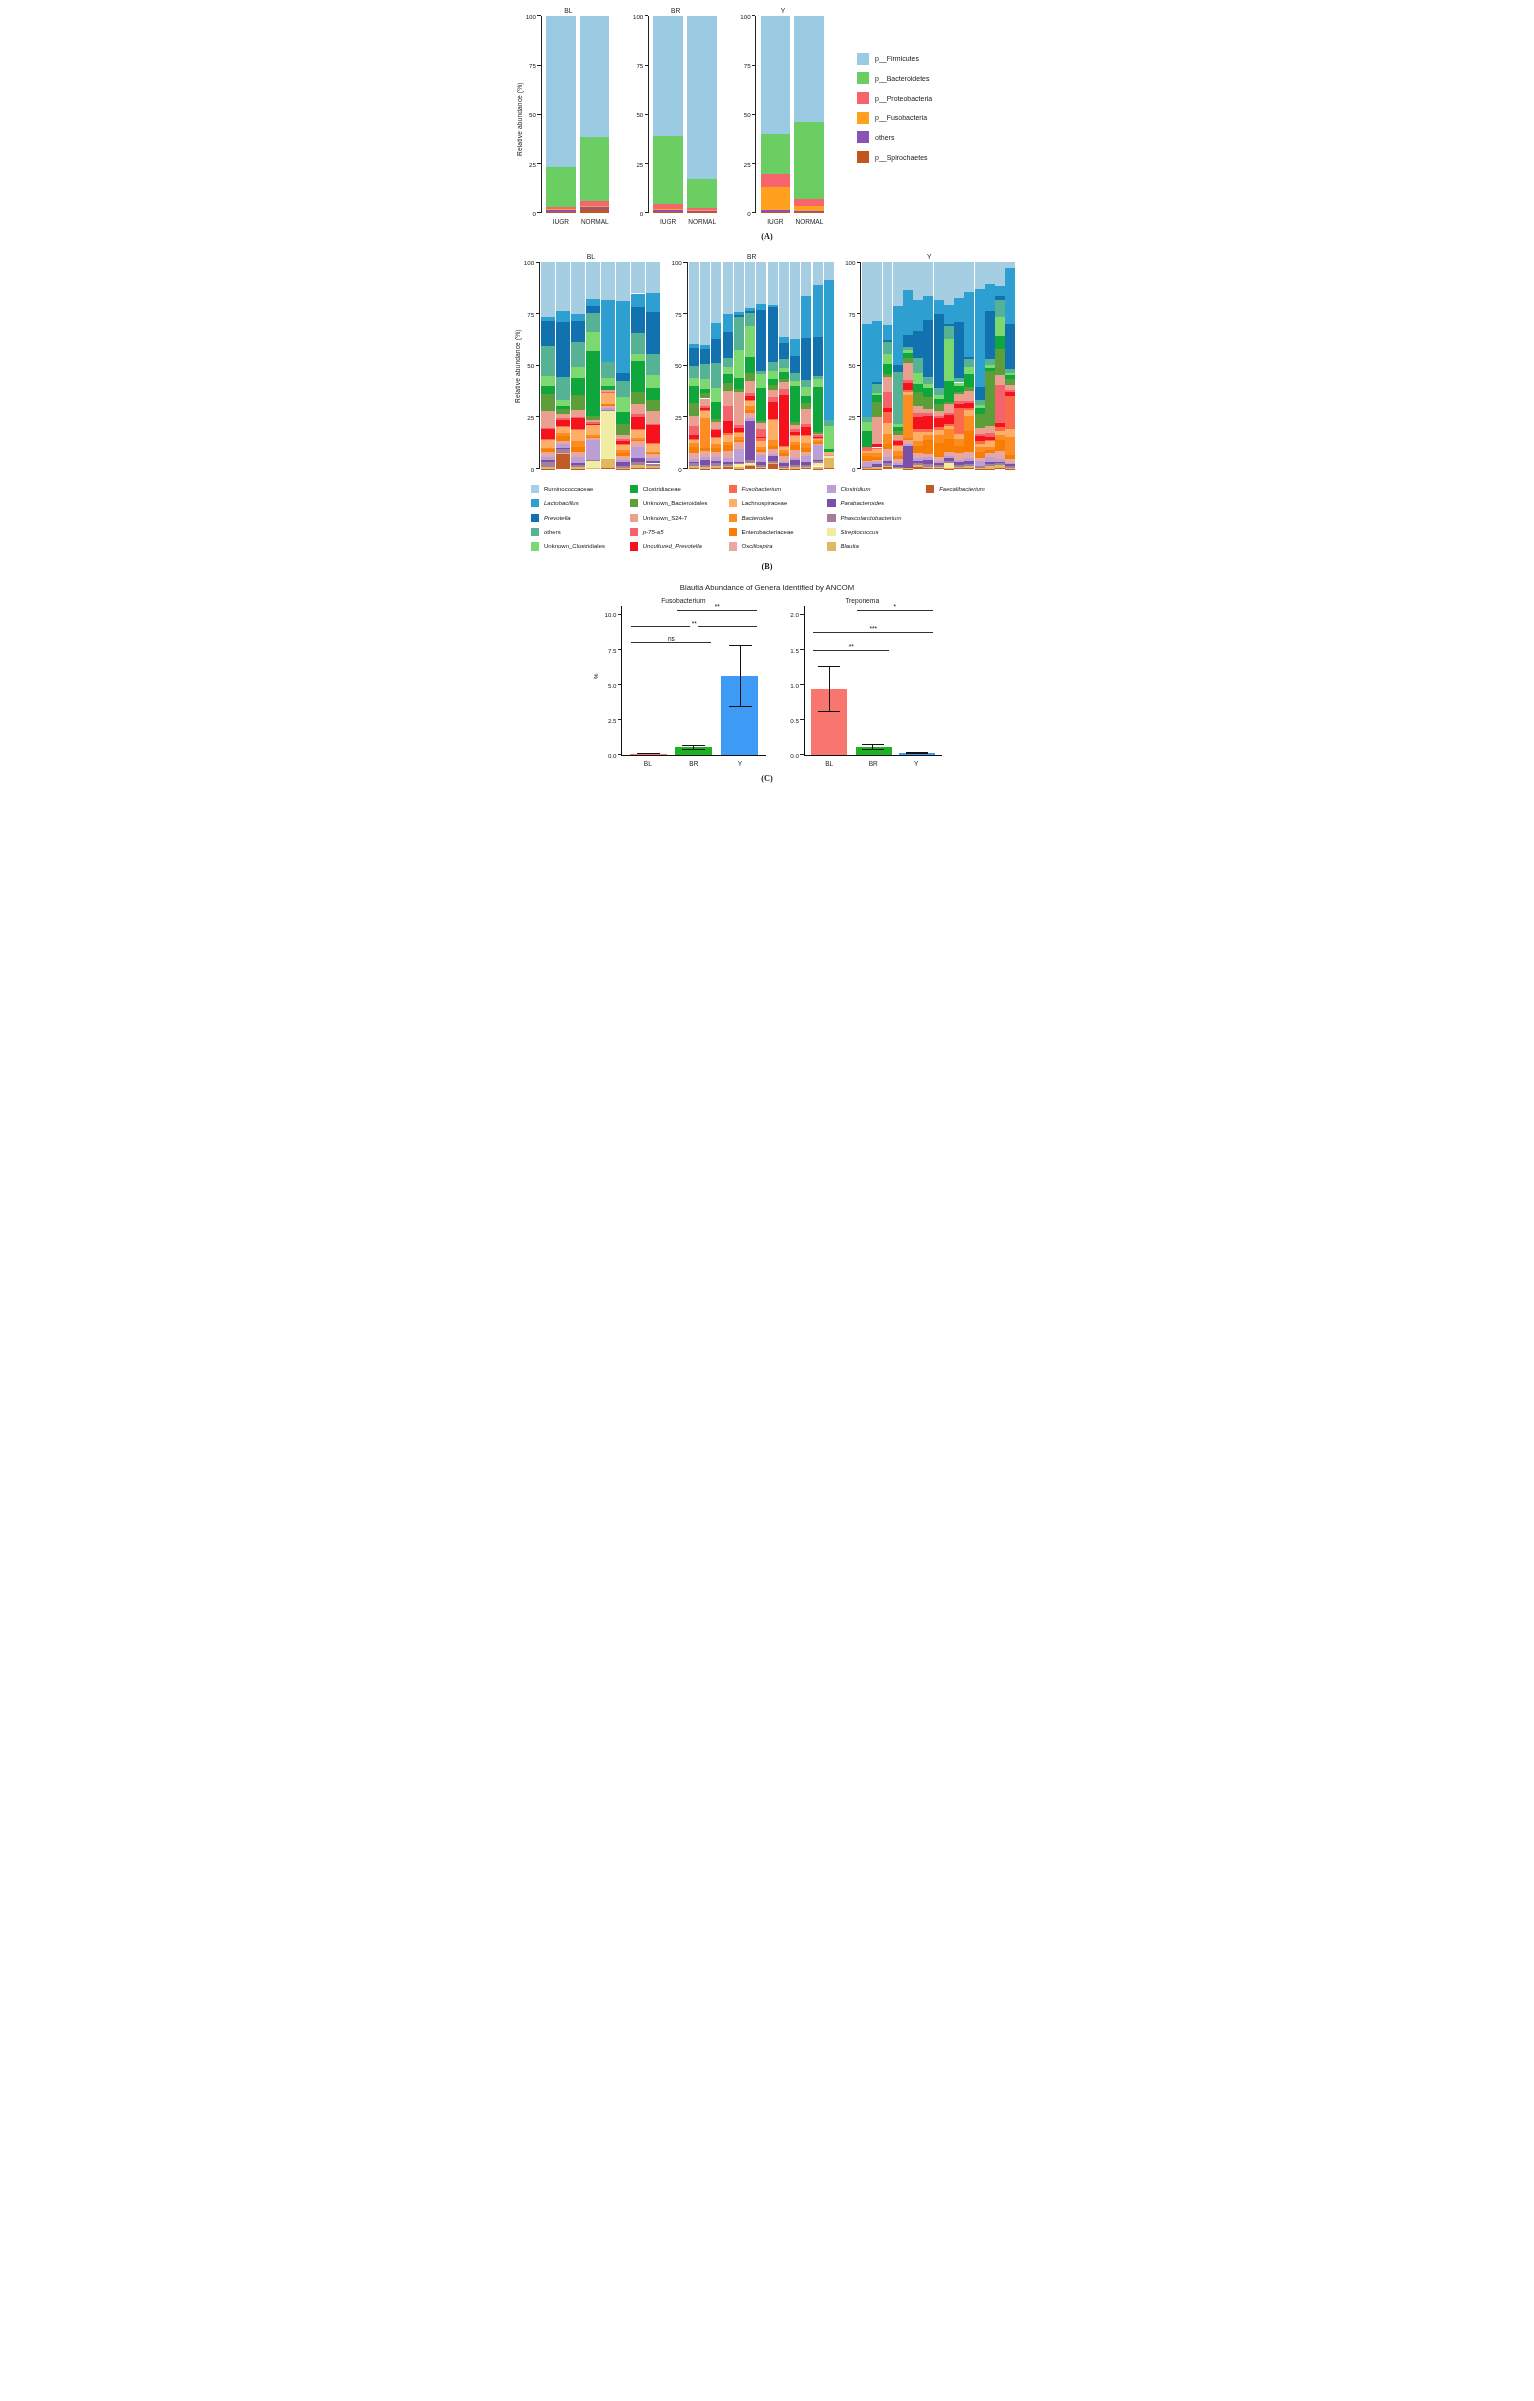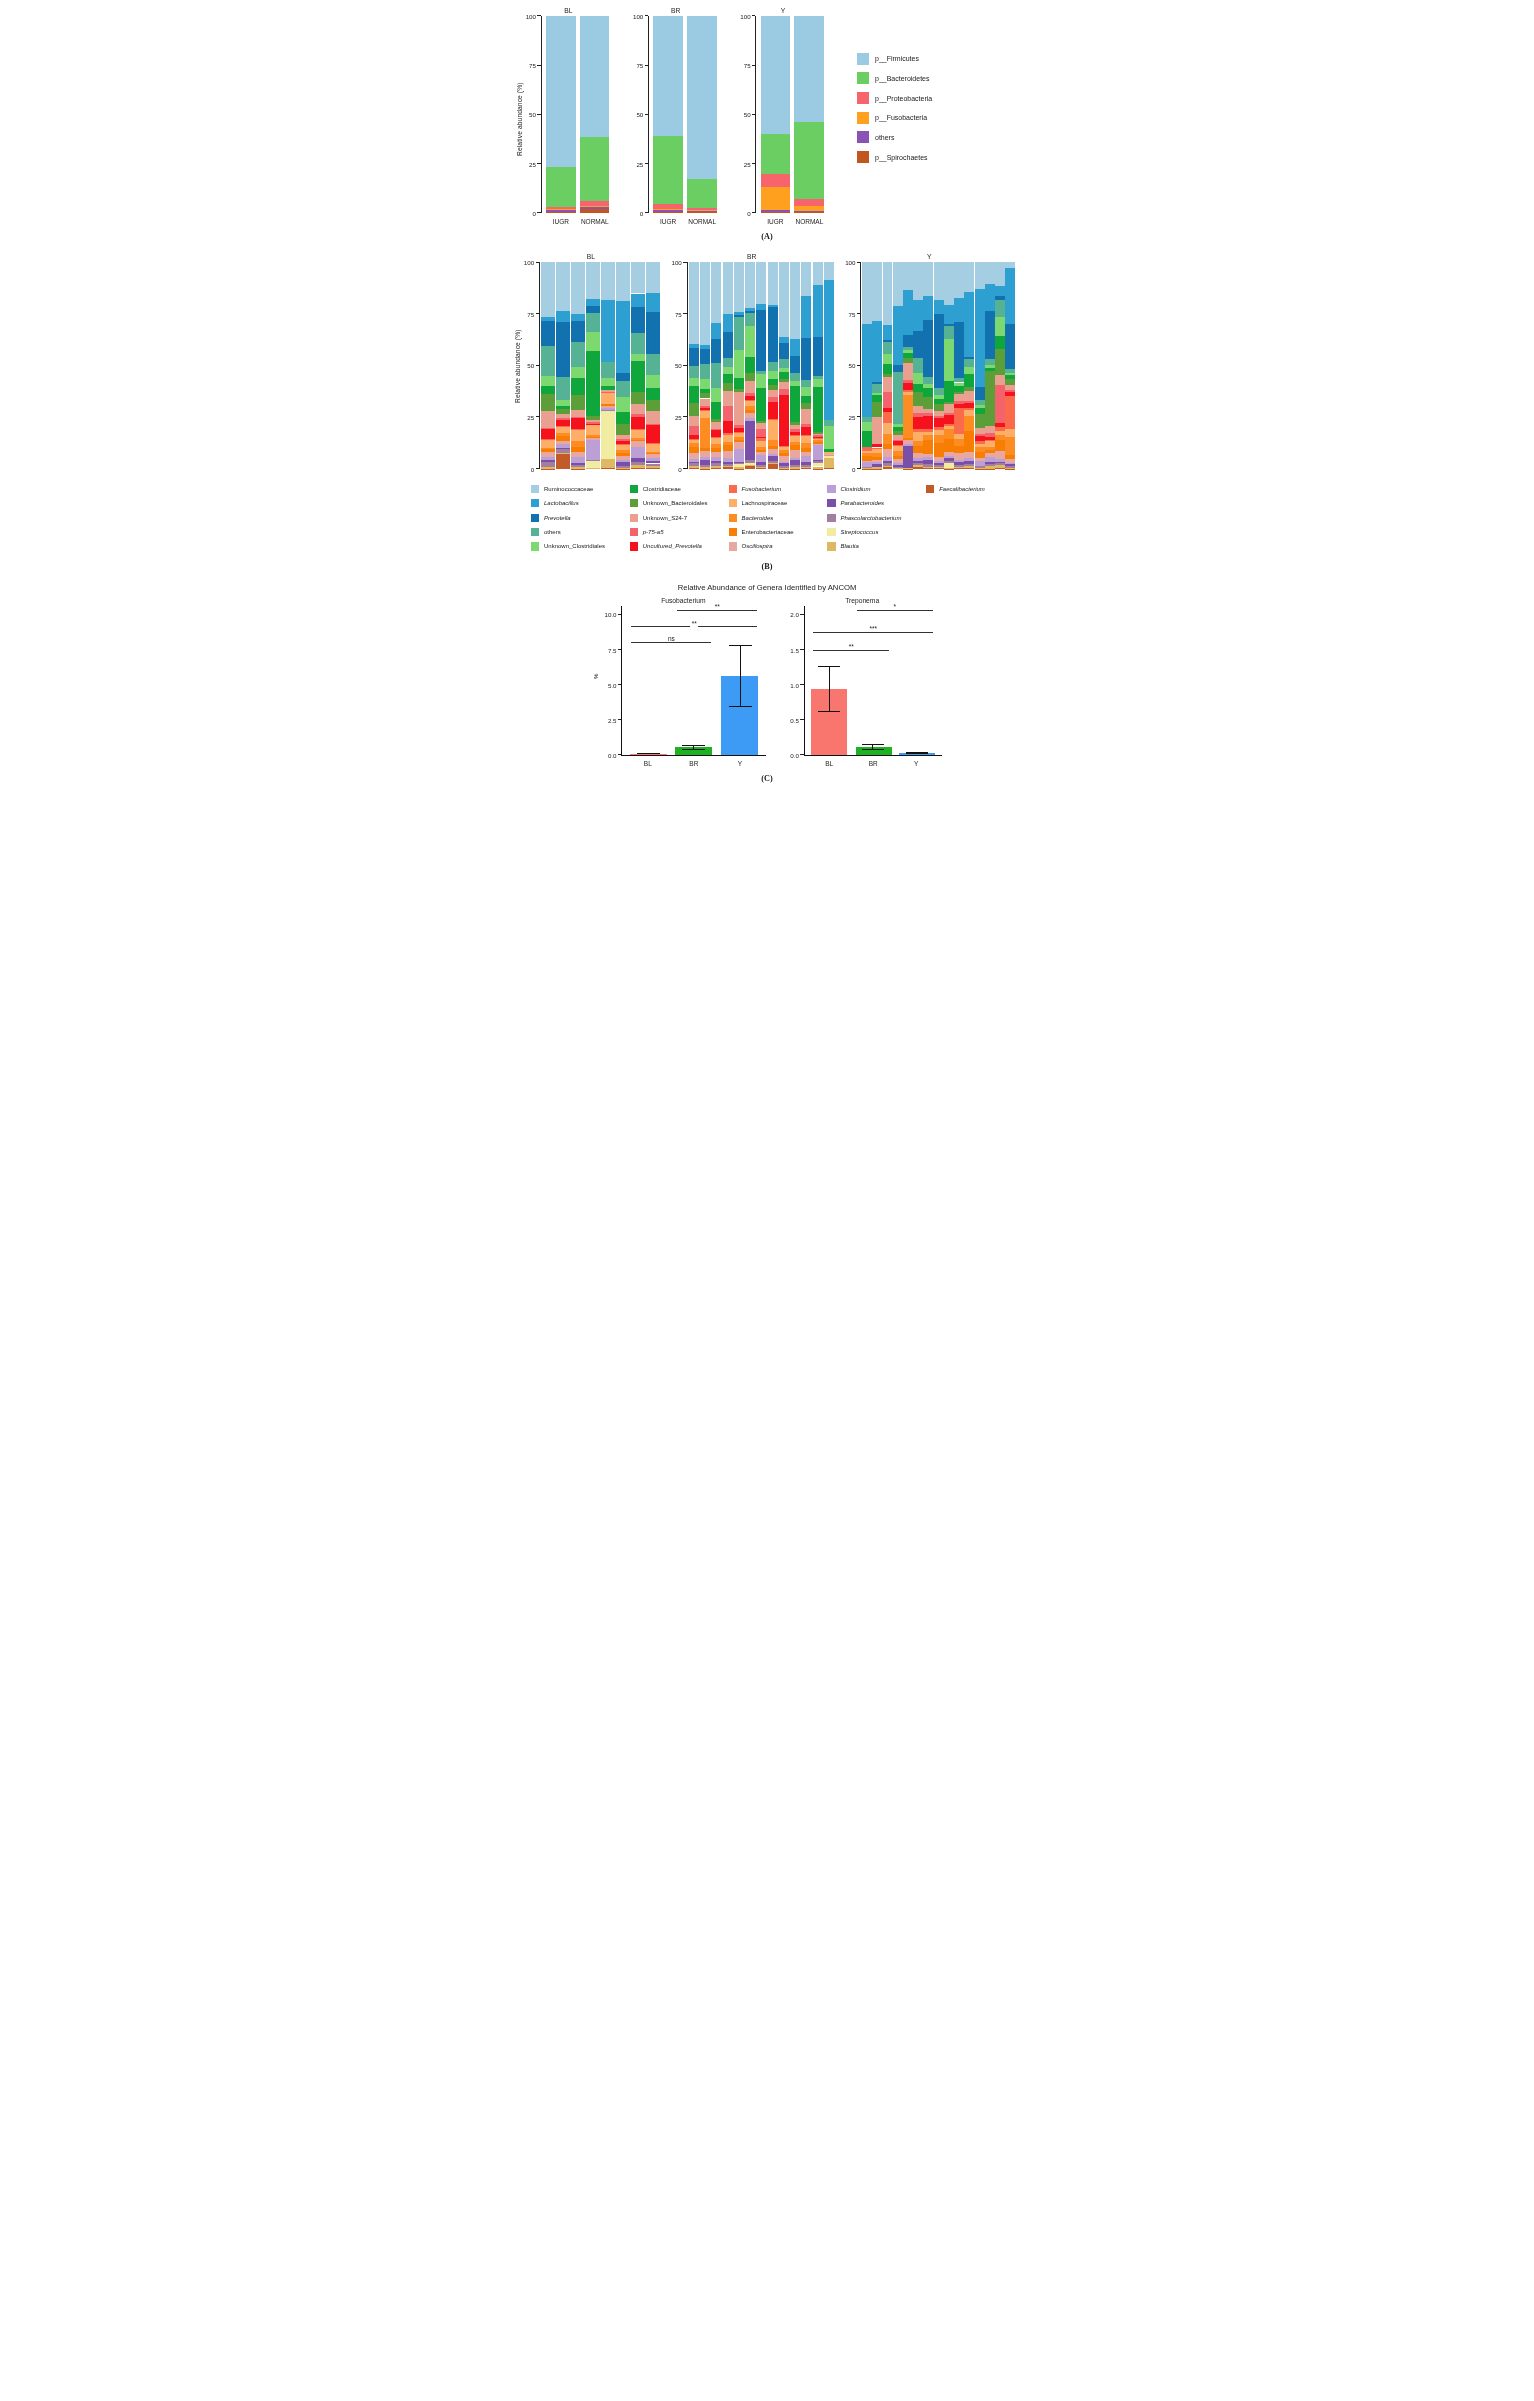--- a/index.html
+++ b/index.html
@@ -1122,21 +1122,21 @@
           <div class="legend-item">
             <span class="swatch" style="background: rgb(194, 91, 40);"></span>
             <span class="label italic">Faecalibacterium</span>
           </div>
         </div>
       </div>
     <div class="caption">(B)</div>
   </section>
 
   <section style="margin-top:4.8px;">
-    <div class="pc-title">Relative Abundance of Genera Identified by ANCOM</div>
+    <div class="pc-title">Blautia Abundance of Genera Identified by ANCOM</div>
     <div class="row" style="justify-content:center;">
       <div class="rot" style="height:158px;display:flex;align-items:center;justify-content:center;margin-right:1px;font-size:6.2px;">%</div>
       <div id="pc-charts" class="row">
           <div class="chart" style="margin-right: 16.3px;">
             <div class="chart-title" style="font-size: 6.7px;">Fusobacterium</div>
             <div class="chart-body">
               <div class="yaxis" style="width: 21px; height: 153px;">
                 <div class="tickmark" style="top: 8px;"></div>
                 <div class="ticklabel" style="top: 8.4px;">10.0</div>
                 <div class="tickmark" style="top: 43px;"></div>

